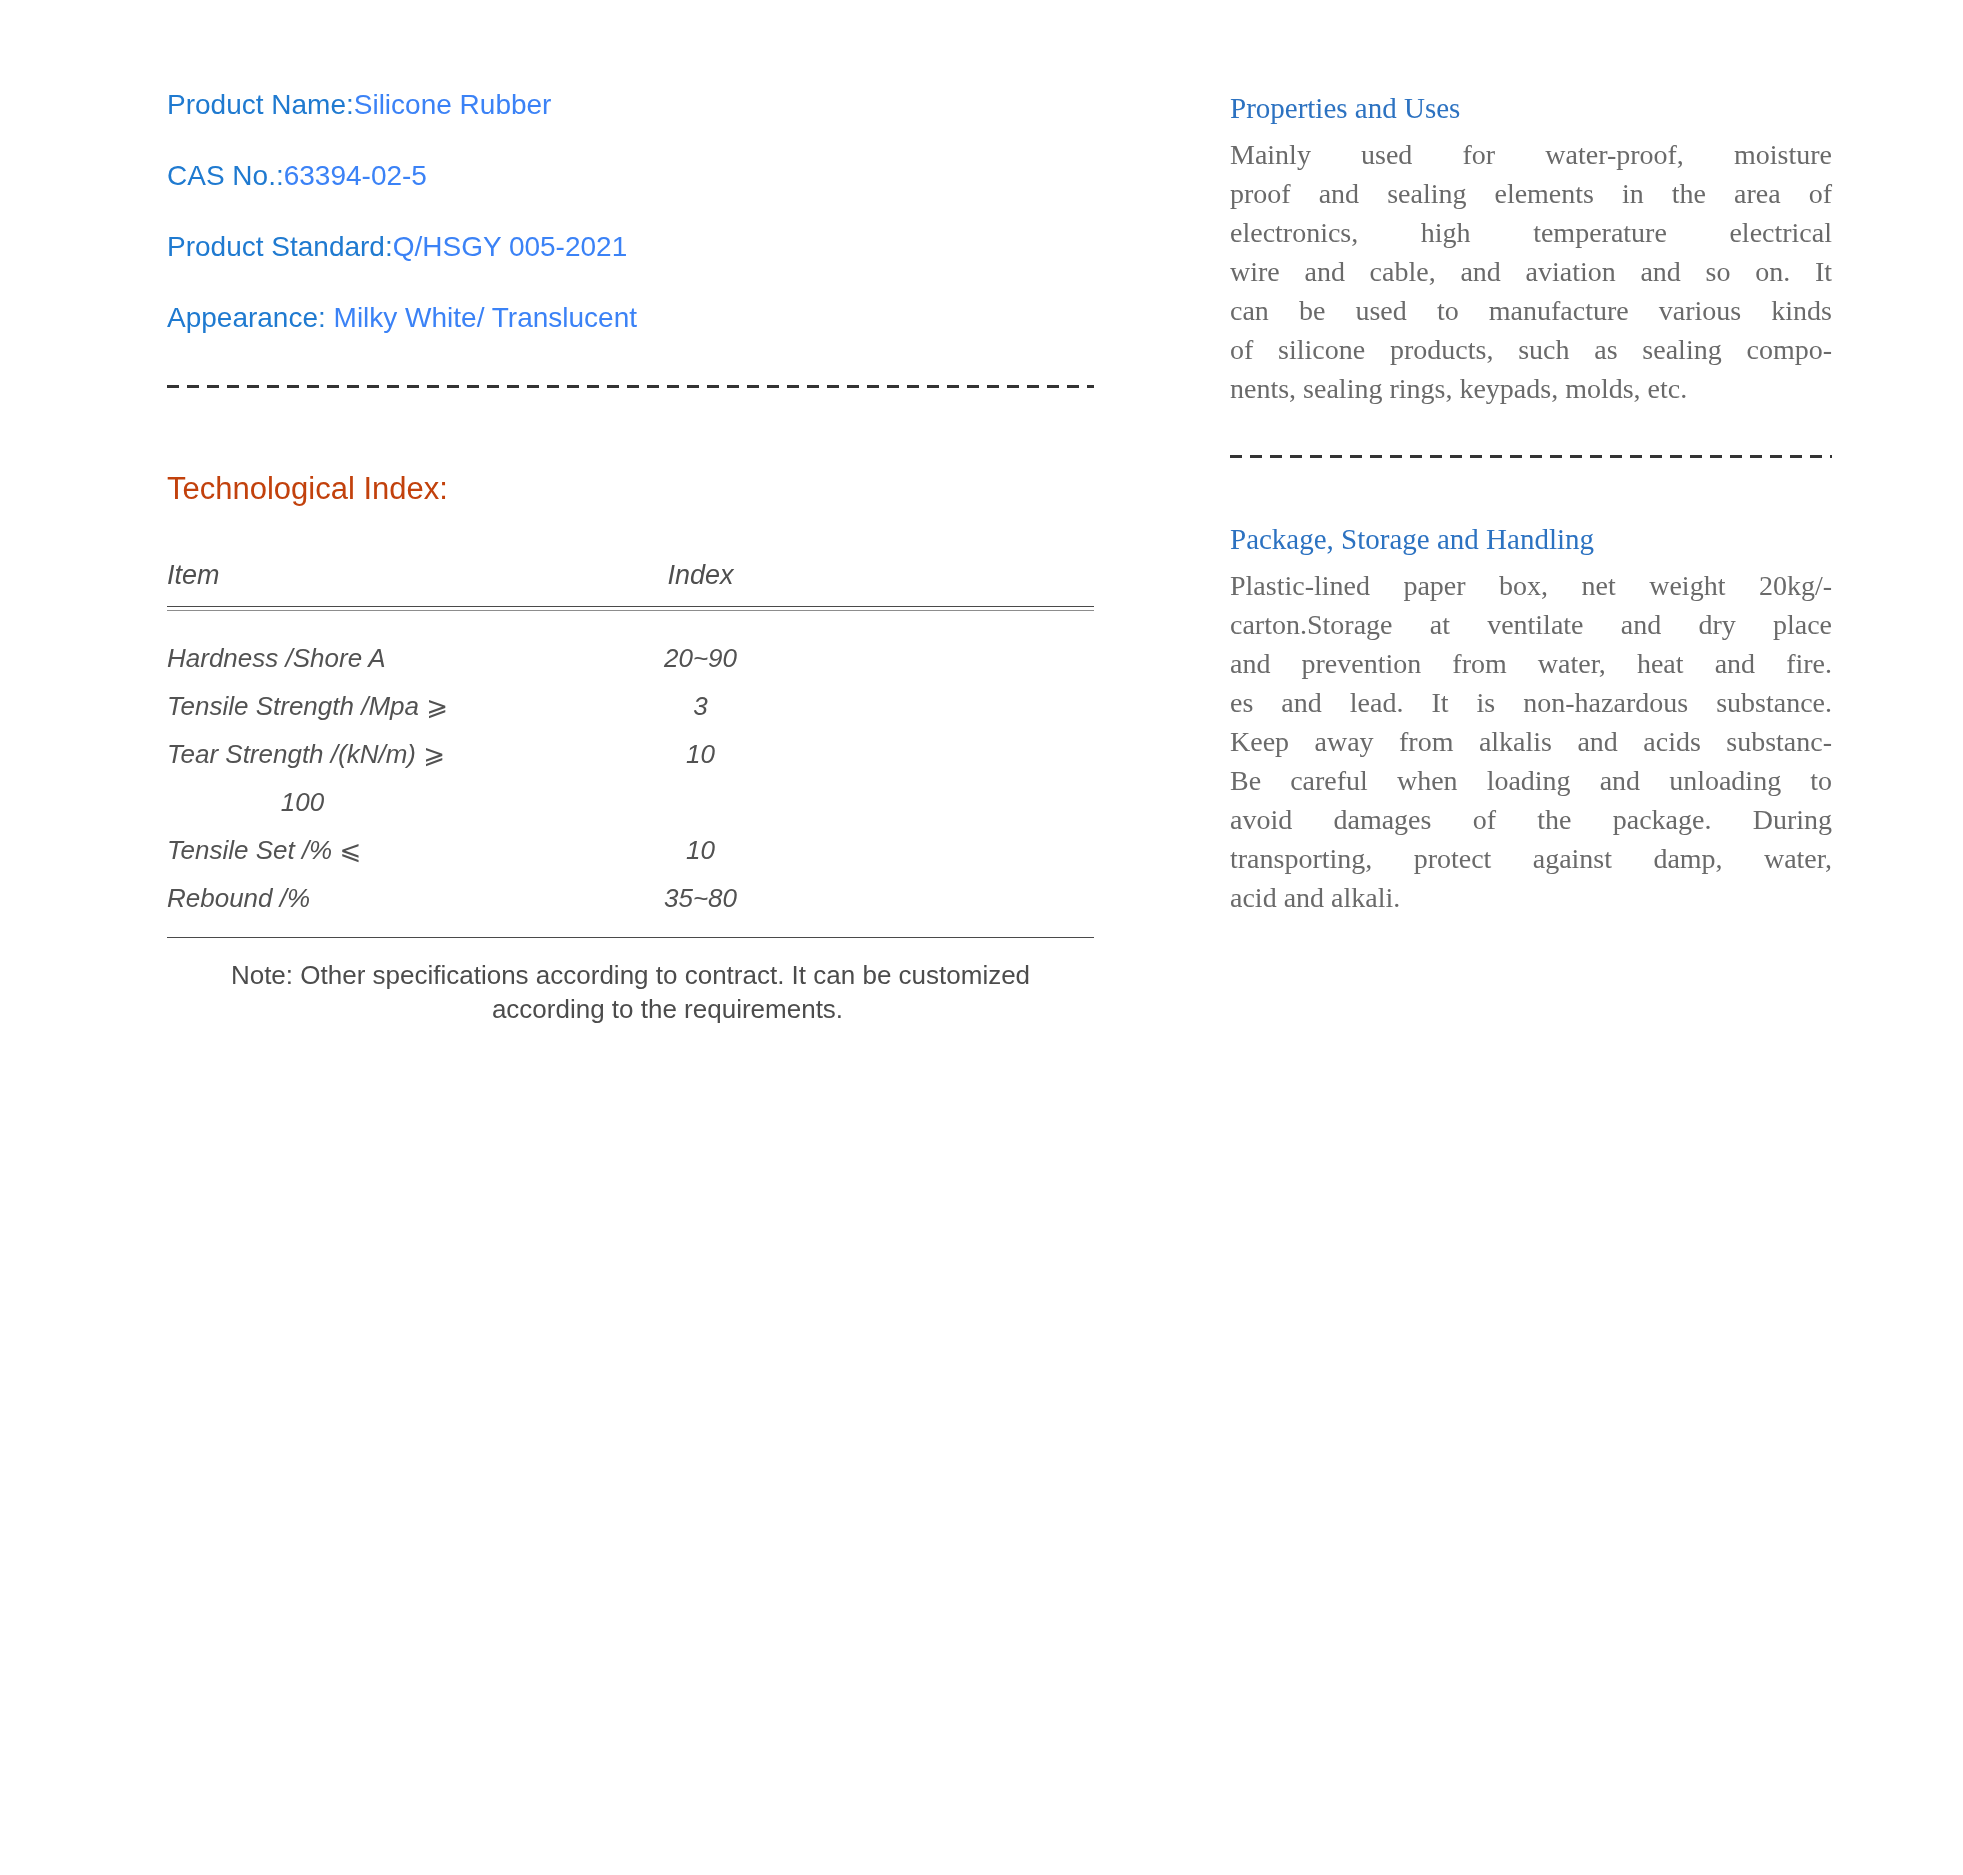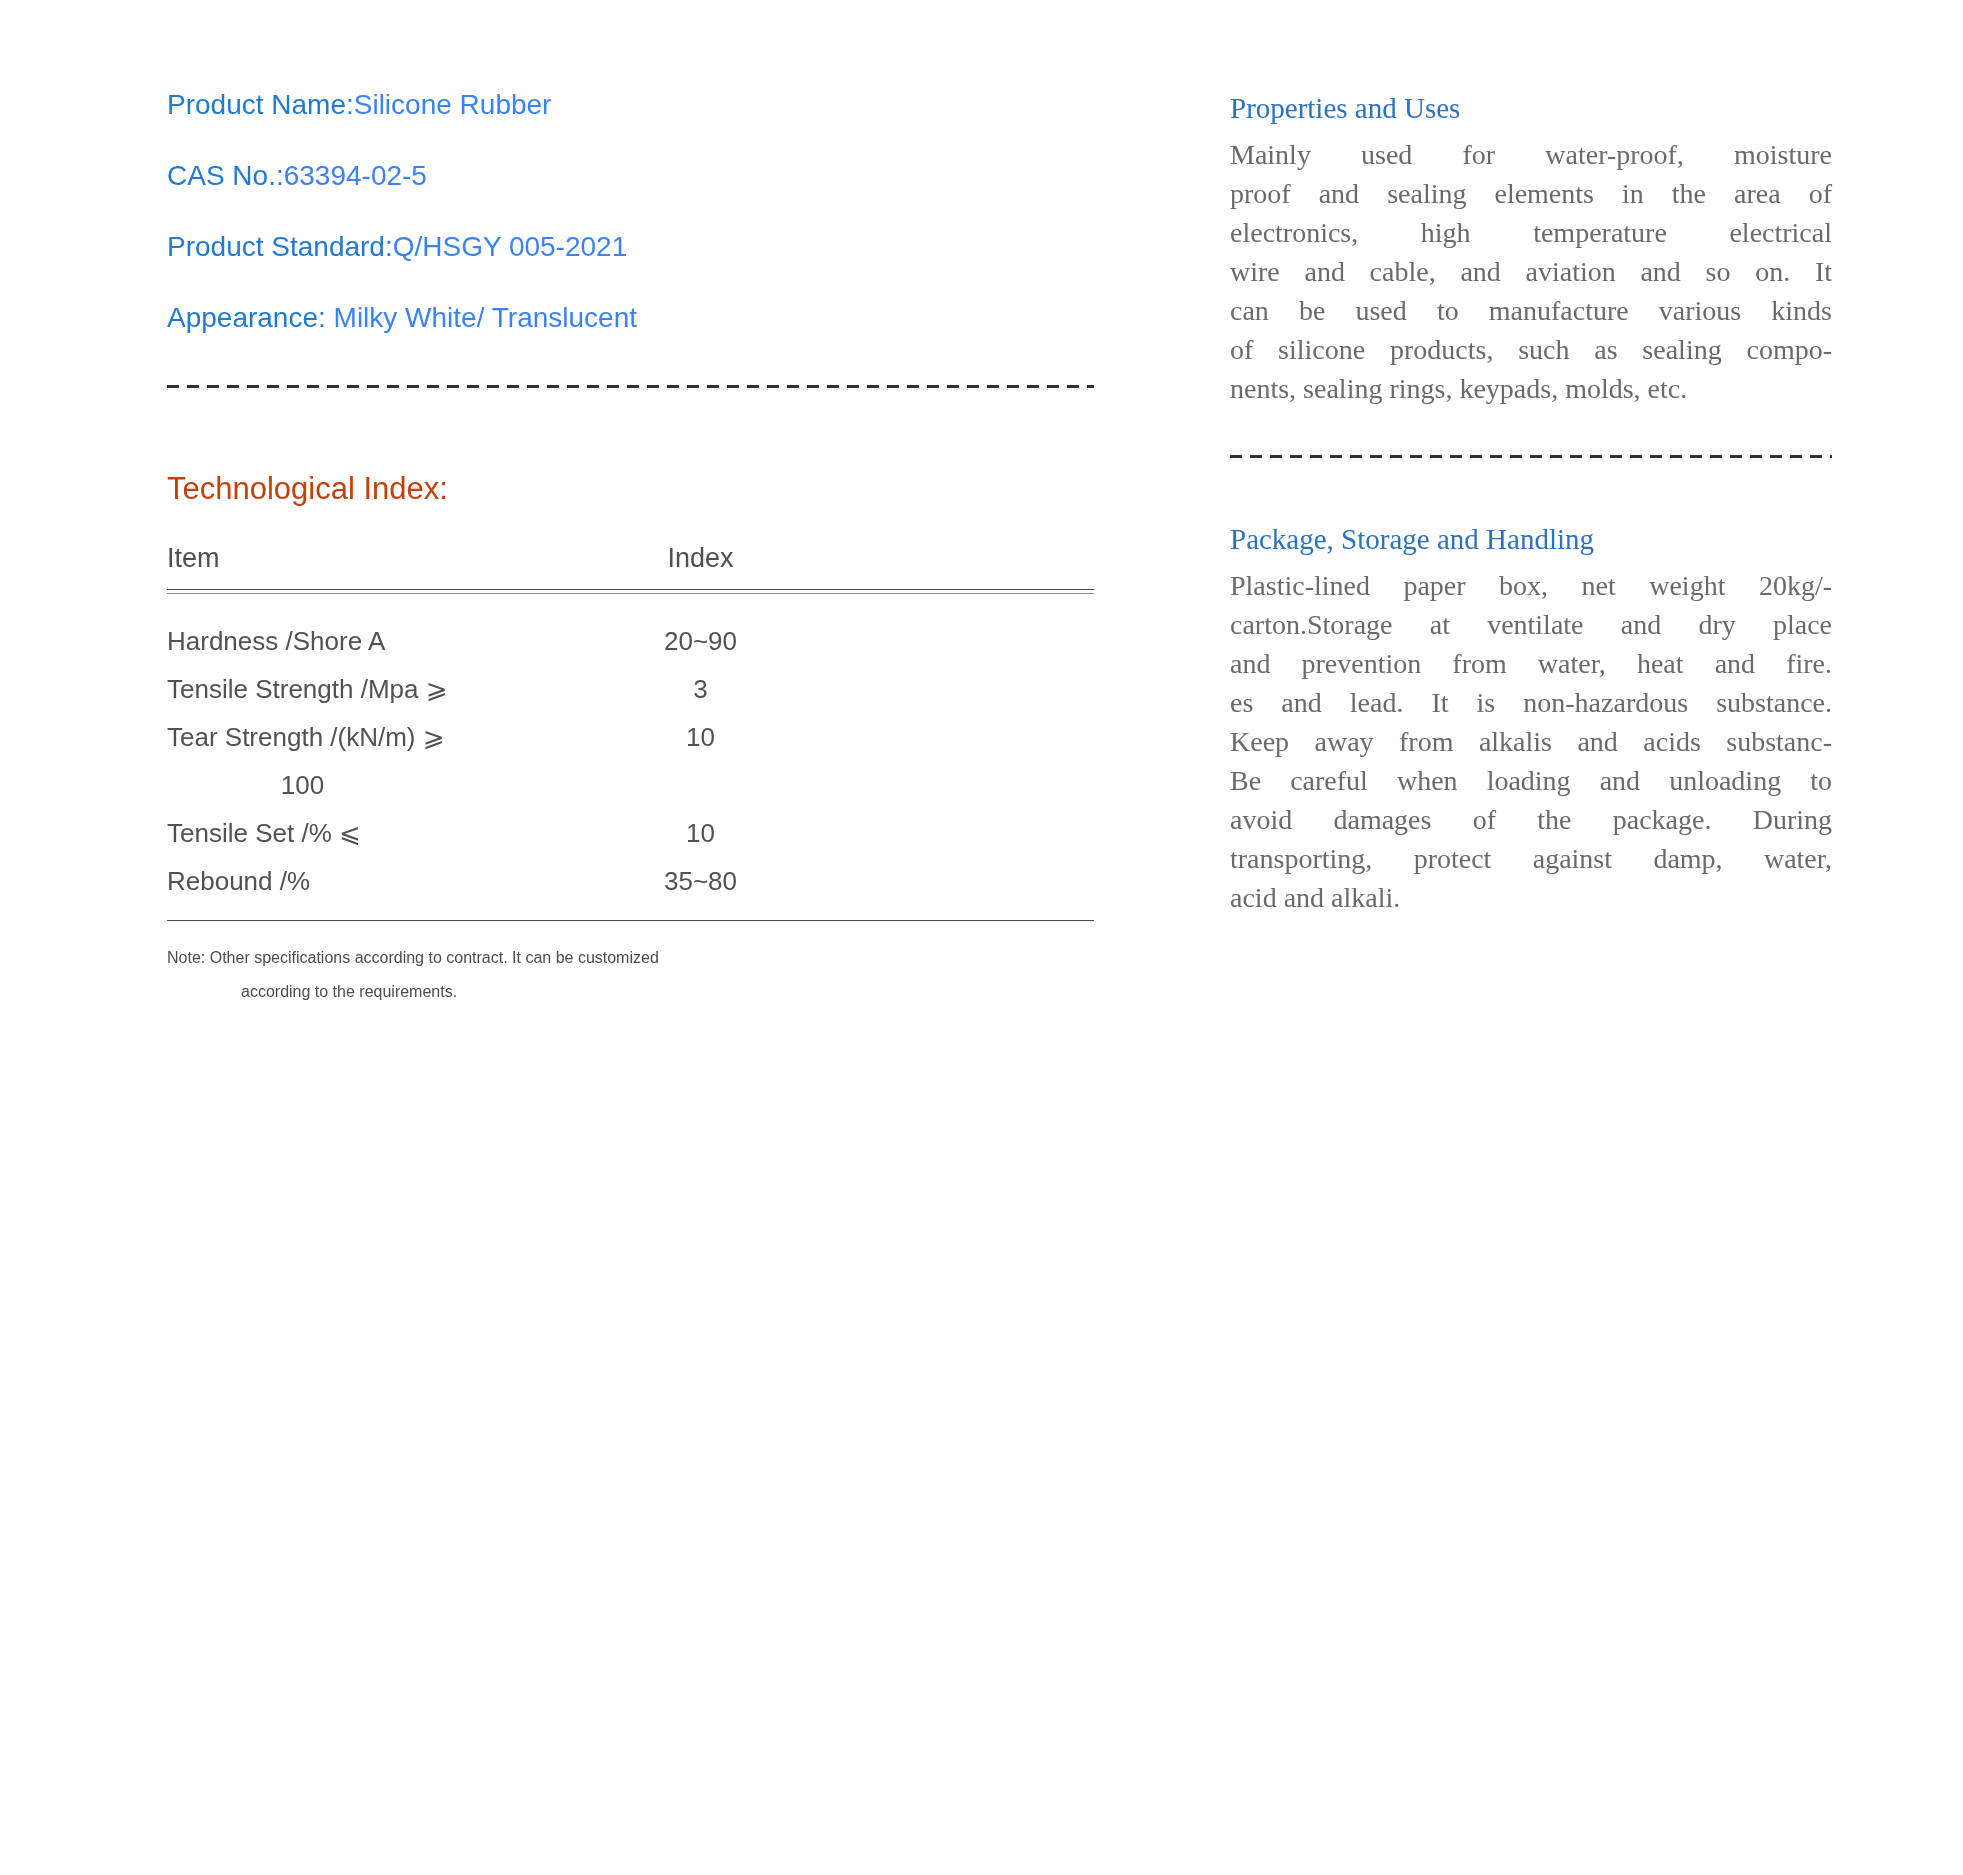--- a/index.html
+++ b/index.html
@@ -26,34 +26,34 @@
     height:2.7px; width:100%;
     background:repeating-linear-gradient(90deg,#333333 0 11.8px,transparent 11.8px 20px);
   }
   .left-col .divider-dashed { margin-top:51px; }
 
   .tech-heading {
     margin-top:81px;
     font-size:31px; line-height:40px; color:#c2410c;
   }
 
-  .spec-table { margin-top:31px; }
+  .spec-table { margin-top:48px;font-style:italic; }
   .t-head { display:flex; font-size:27px; line-height:36px; color:#4f4f4f; }
   .t-head .t-item, .t-row .t-item { width:398px; }
   .t-head .t-index, .t-row .t-index { width:271px; text-align:center; }
   .double-line {
     margin-top:13.6px; height:2.7px;
     border-top:1.8px solid #4a4a4a; border-bottom:1.8px solid #8d8d8d;
   }
   .t-body { padding-top:23.5px; }
   .t-row { display:flex; font-size:26px; line-height:48px; color:#525252; }
   .single-line { margin-top:14.5px; border-top:1.8px solid #4a4a4a; }
 
   .note {
-    margin-top:20px; font-size:16px; line-height:34px; color:#4c4c4c;
+    margin-top:20px; font-size:26px; line-height:34px; color:#4c4c4c;text-align:center;
   }
   .note .note-line2 { padding-left:74px; }
 
   
   .right-col {
     position:absolute; left:1230px; top:90px; width:602px;
     font-family:"Liberation Serif","DejaVu Serif",serif;
   }
   .serif-heading {
     font-size:29px; line-height:36px; color:#2c72c1;

